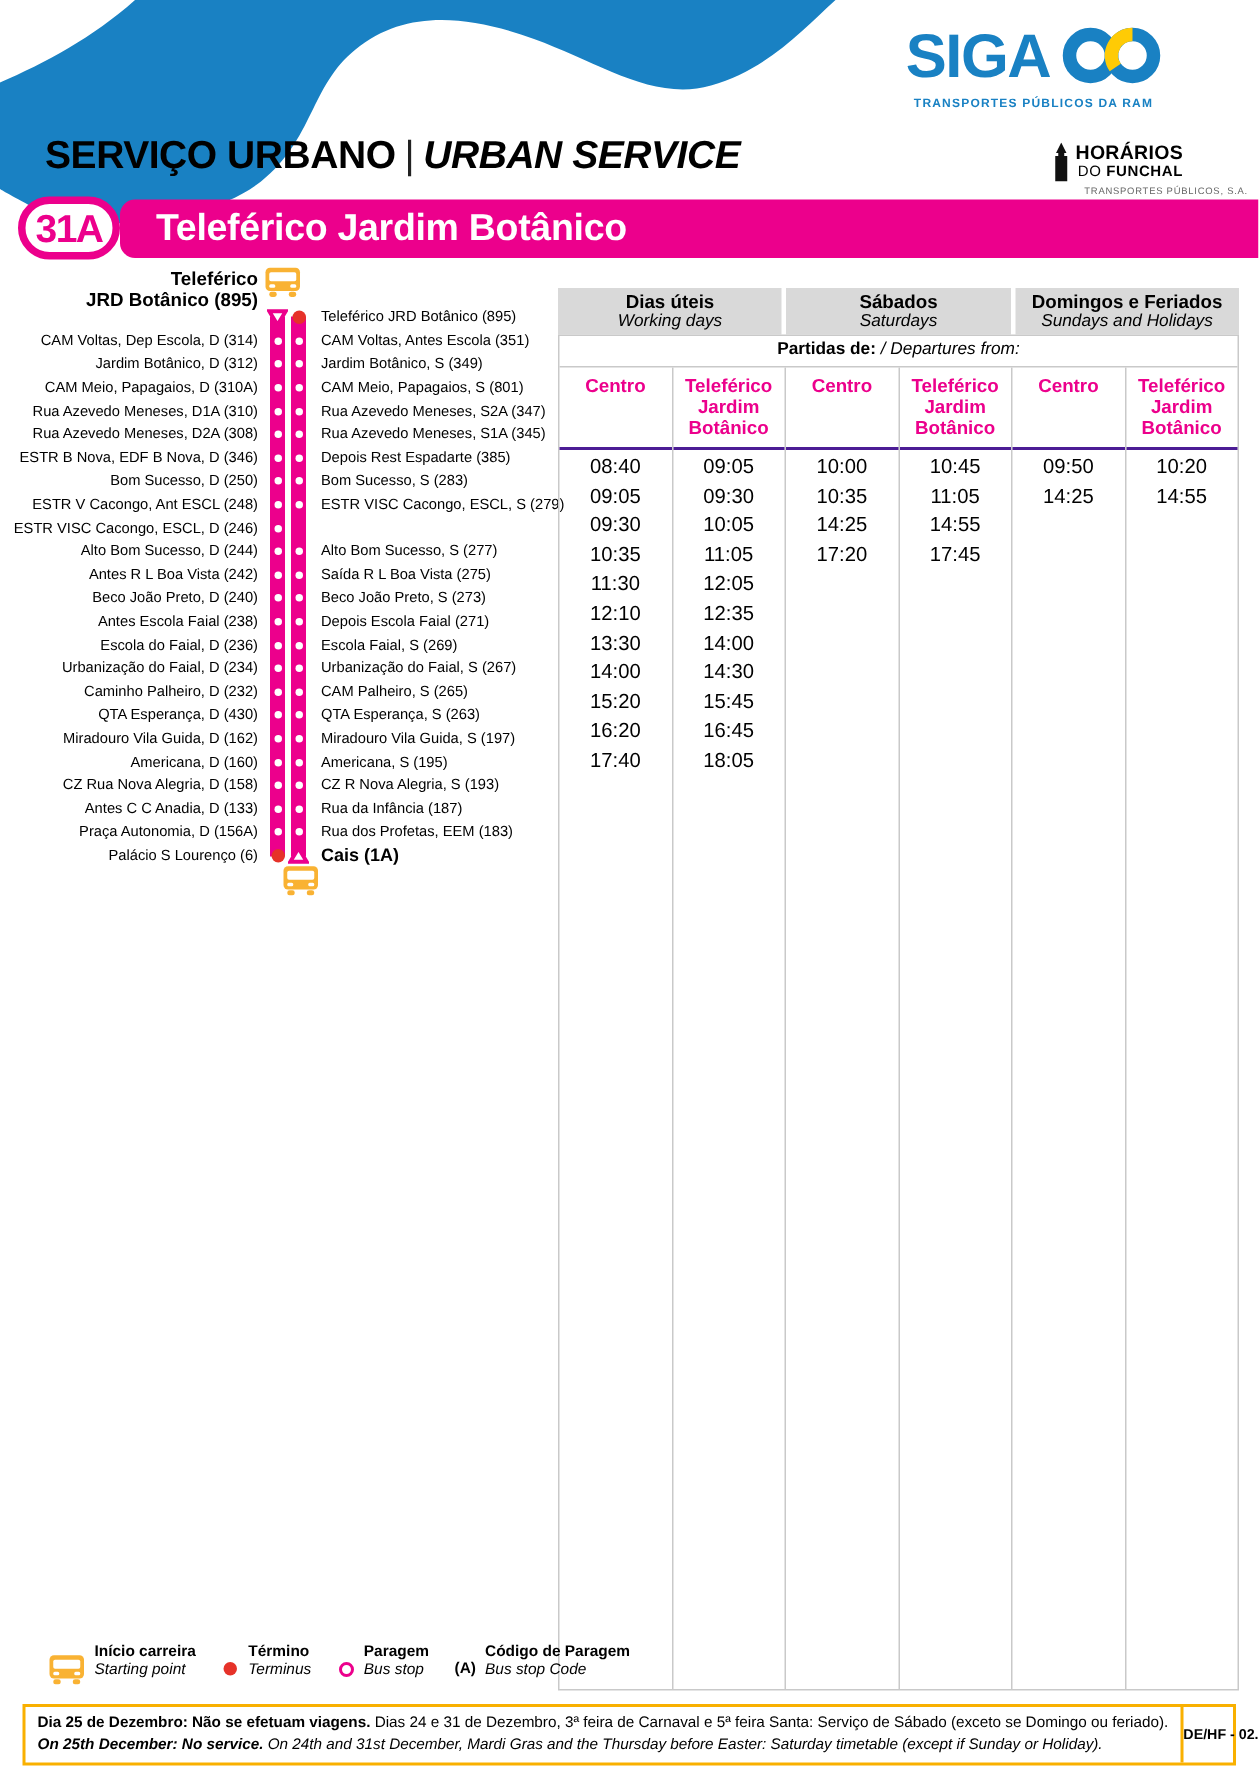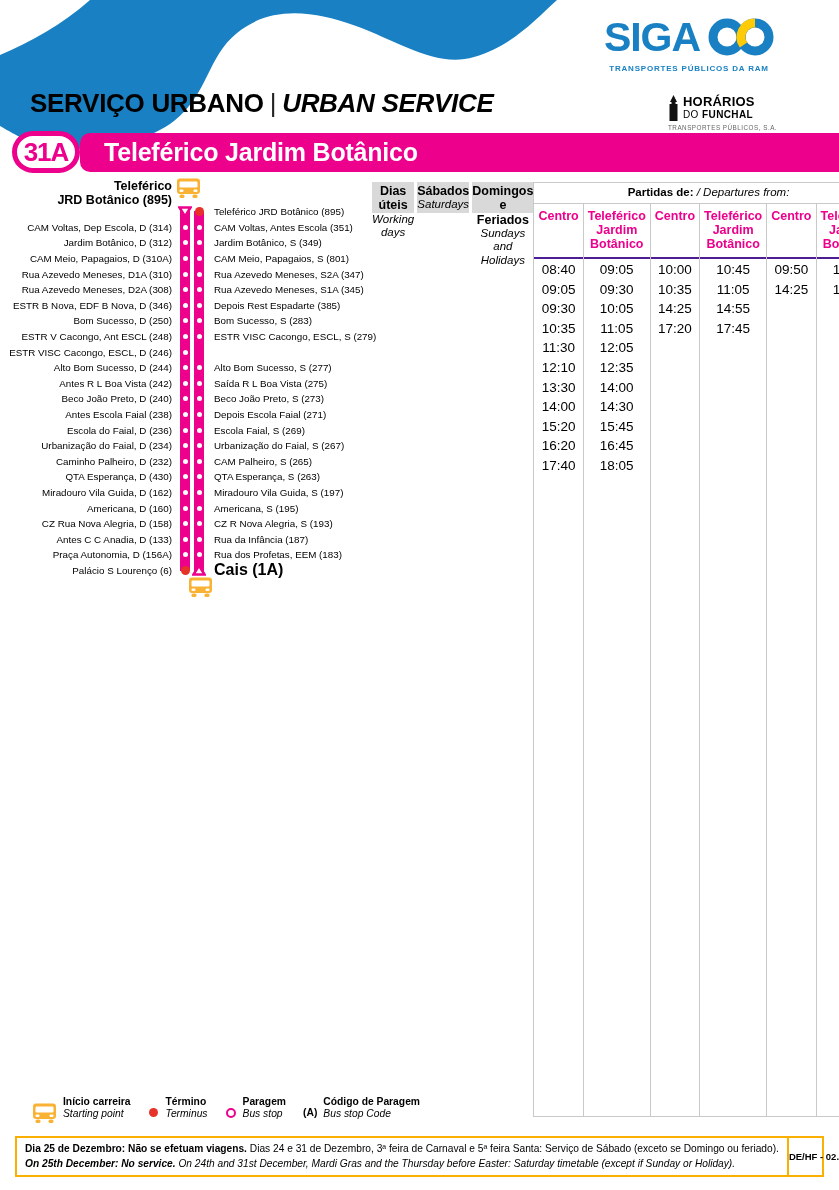--- a/index.html
+++ b/index.html
@@ -10,21 +10,21 @@
   
   .wave { position:absolute; left:0; top:0; width:560px; height:165px; }
   .siga { position:absolute; left:596px; top:14px; width:186px; text-align:center; }
   .siga-row { display:flex; align-items:center; justify-content:center; gap:8px; }
   .siga-word { font-size:41px; font-weight:900; letter-spacing:-1px; color:#1981C3; line-height:1; }
   .siga-tagline { margin-top:4px; font-size:8px; font-weight:bold; letter-spacing:.8px; color:#1981C3; white-space:nowrap; }
   .service-title { position:absolute; left:30px; top:88px; font-size:26px; letter-spacing:-.3px; white-space:nowrap; }
   .service-pt { font-weight:900; }
   .service-div { font-weight:300; color:#222; padding:0 6px; }
   .service-en { font-style:italic; font-weight:700; }
-  .hf { position:absolute; left:668px; top:95px; width:130px; }
+  .hf { position:absolute; left:702px; top:95px; width:130px;text-align:right; }
   .hf-top { display:flex; align-items:flex-end; gap:4px; }
   .hf-name { font-size:13px; font-weight:900; letter-spacing:.2px; line-height:1; }
   .hf-sub { font-size:10px; letter-spacing:.4px; line-height:1.3; }
   .hf-sub b { font-weight:900; }
   .hf-tagline { margin-top:3px; font-size:6.3px; color:#666; letter-spacing:.5px; white-space:nowrap; }
 
   .route-banner { position:absolute; left:80px; top:133px; width:759px; height:39px;
     background:#EC008C; border-radius:10px 0 0 10px; display:flex; align-items:center; }
   .route-name { color:#fff; font-weight:800; font-size:25px; letter-spacing:-.2px; padding-left:24px; }
   .route-badge { position:absolute; left:12px; top:131px; width:68px; height:42px; background:#fff;
@@ -33,31 +33,31 @@
 
   
   .stops { position:absolute; left:8px; top:178px; width:364px; height:440px; font-size:9.8px; }
   .stops-line { position:absolute; width:10px; background:#EC008C; top:33px; height:360px; }
   .line-out { left:172px; }
   .line-ret { left:186px; }
   .stops-grid { position:absolute; left:0; top:26px; width:100%; display:grid;
     grid-template-columns:170px 14px 14px 1fr; grid-auto-rows:15.6px; align-items:center; }
   .sl { text-align:right; padding-right:6px; white-space:nowrap; }
   .sr { text-align:left; padding-left:8px; white-space:nowrap; }
-  .sl.b, .sr.b { font-weight:bold; font-size:16px; }
+  .sl.b, .sr.b { font-weight:bold; font-size:12px; }
   .mk { position:relative; height:100%; display:flex; align-items:center; justify-content:center; }
   .dot { width:5px; height:5px; border-radius:50%; background:#fff; }
   .tdot { width:9px; height:9px; border-radius:50%; background:#E63229; }
   .start-label { position:absolute; left:0; top:2px; width:170px; padding-right:6px; text-align:right;
     font-weight:bold; font-size:12.5px; line-height:1.08; }
   .bus-top { position:absolute; left:168px; top:0; }
   .bus-bottom { position:absolute; left:180px; top:399px; }
 
   
-  .tt { position:absolute; left:372px; top:182px; width:454px; height:935px; display:flex; flex-direction:row; }
+  .tt { position:absolute; left:372px; top:192px; width:454px; height:935px; display:flex; flex-direction:column; }
   .tt-day-row { display:flex; gap:3px; height:31px; }
   .tt-day-cell { flex:1; background:#D9D9D9; text-align:center; padding-top:2px; line-height:1.15; }
   .tt-day-pt { font-size:12.5px; font-weight:bold; }
   .tt-day-en { font-size:11.5px; font-style:italic; }
   .tt-body { flex:1; border:1px solid #C9C9C9; display:flex; flex-direction:column; }
   .tt-partidas { height:21px; border-bottom:1px solid #C9C9C9; text-align:center; font-size:11.5px; padding-top:3px; }
   .tt-partidas .p1 { font-weight:bold; }
   .tt-partidas .p2 { font-style:italic; }
   .tt-grid { flex:1; display:flex; }
   .tt-col { flex:1; border-right:1px solid #C9C9C9; display:flex; flex-direction:column; }

